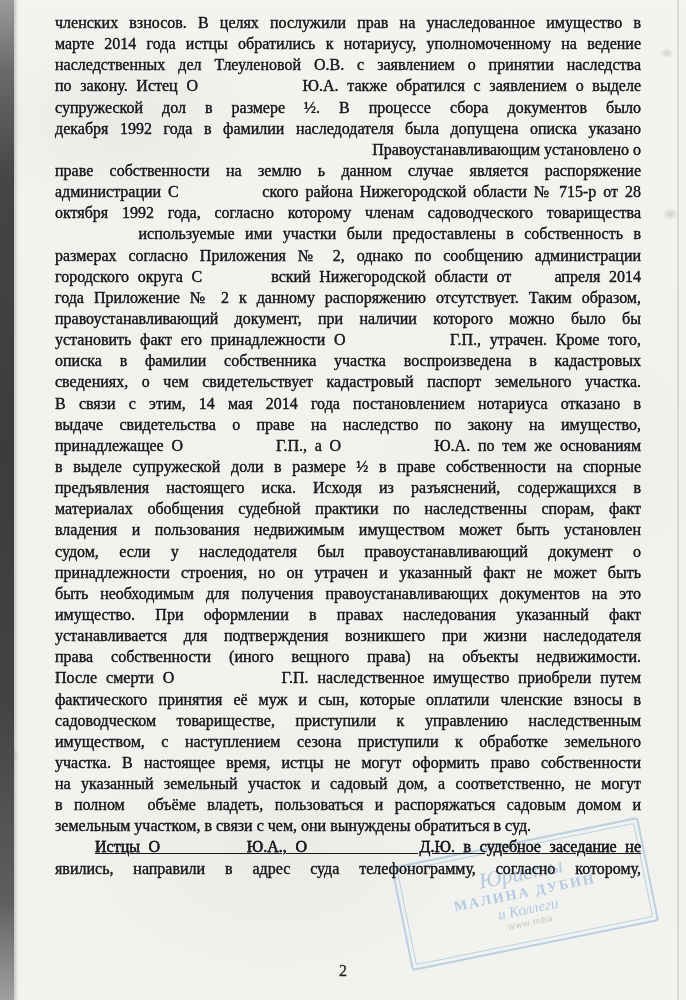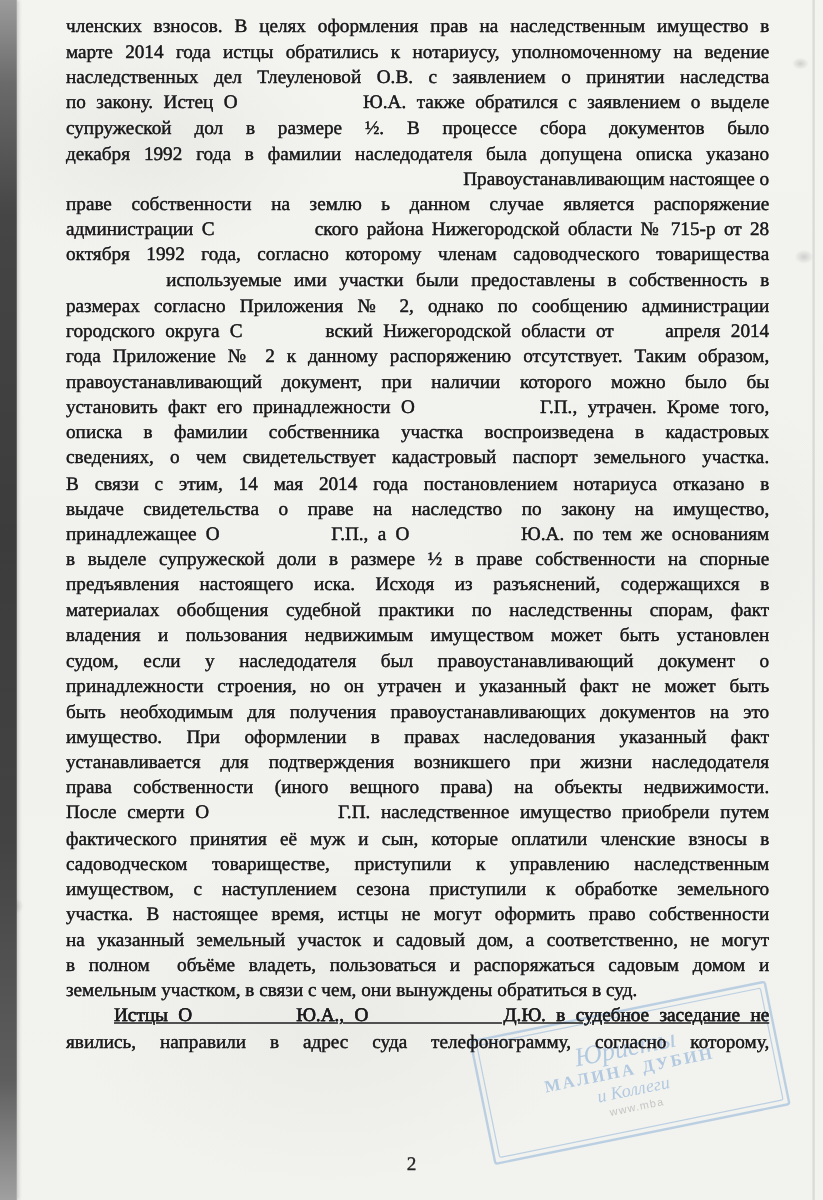--- a/index.html
+++ b/index.html
@@ -84,27 +84,27 @@
   <div class="stamp-inner">
     <div class="stamp-l1">Юристы</div>
     <div class="stamp-l2">МАЛИНА ДУБИН</div>
     <div class="stamp-l3">и Коллеги</div>
     <div class="stamp-l4">www.mba</div>
   </div>
 </div>
 
 <div class="text">
 
-<div class="line">членских взносов. В целях оформления прав на наследственным имущество в</div>
+<div class="line">членских взносов. В целях послужили прав на унаследованное имущество в</div>
     <div class="line">марте 2014 года истцы обратились к нотариусу, уполномоченному на ведение</div>
     <div class="line">наследственных дел Тлеуленовой О.В. с заявлением о принятии наследства</div>
     <div class="line">по закону. Истец О            Ю.А. также обратился с заявлением о выделе</div>
     <div class="line">супружеской дол в размере ½. В процессе сбора документов было</div>
     <div class="line">декабря 1992 года в фамилии наследодателя была допущена описка указано</div>
-    <div class="line a-right">Правоустанавливающим настоящее о</div>
+    <div class="line a-right">Правоустанавливающим установлено о</div>
     <div class="line">праве собственности на землю ь данном случае является распоряжение</div>
     <div class="line">администрации С            ского района Нижегородской области № 715-р от 28</div>
     <div class="line">октября 1992 года, согласно которому членам садоводческого товарищества</div>
     <div class="line">        используемые ими участки были предоставлены в собственность в</div>
     <div class="line">размерах согласно Приложения № 2, однако по сообщению администрации</div>
     <div class="line">городского округа С        вский Нижегородской области от     апреля 2014</div>
     <div class="line">года Приложение № 2 к данному распоряжению отсутствует. Таким образом,</div>
     <div class="line">правоустанавливающий документ, при наличии которого можно было бы</div>
     <div class="line">установить факт его принадлежности О            Г.П., утрачен. Кроме того,</div>
     <div class="line">описка в фамилии собственника участка воспроизведена в кадастровых</div>

